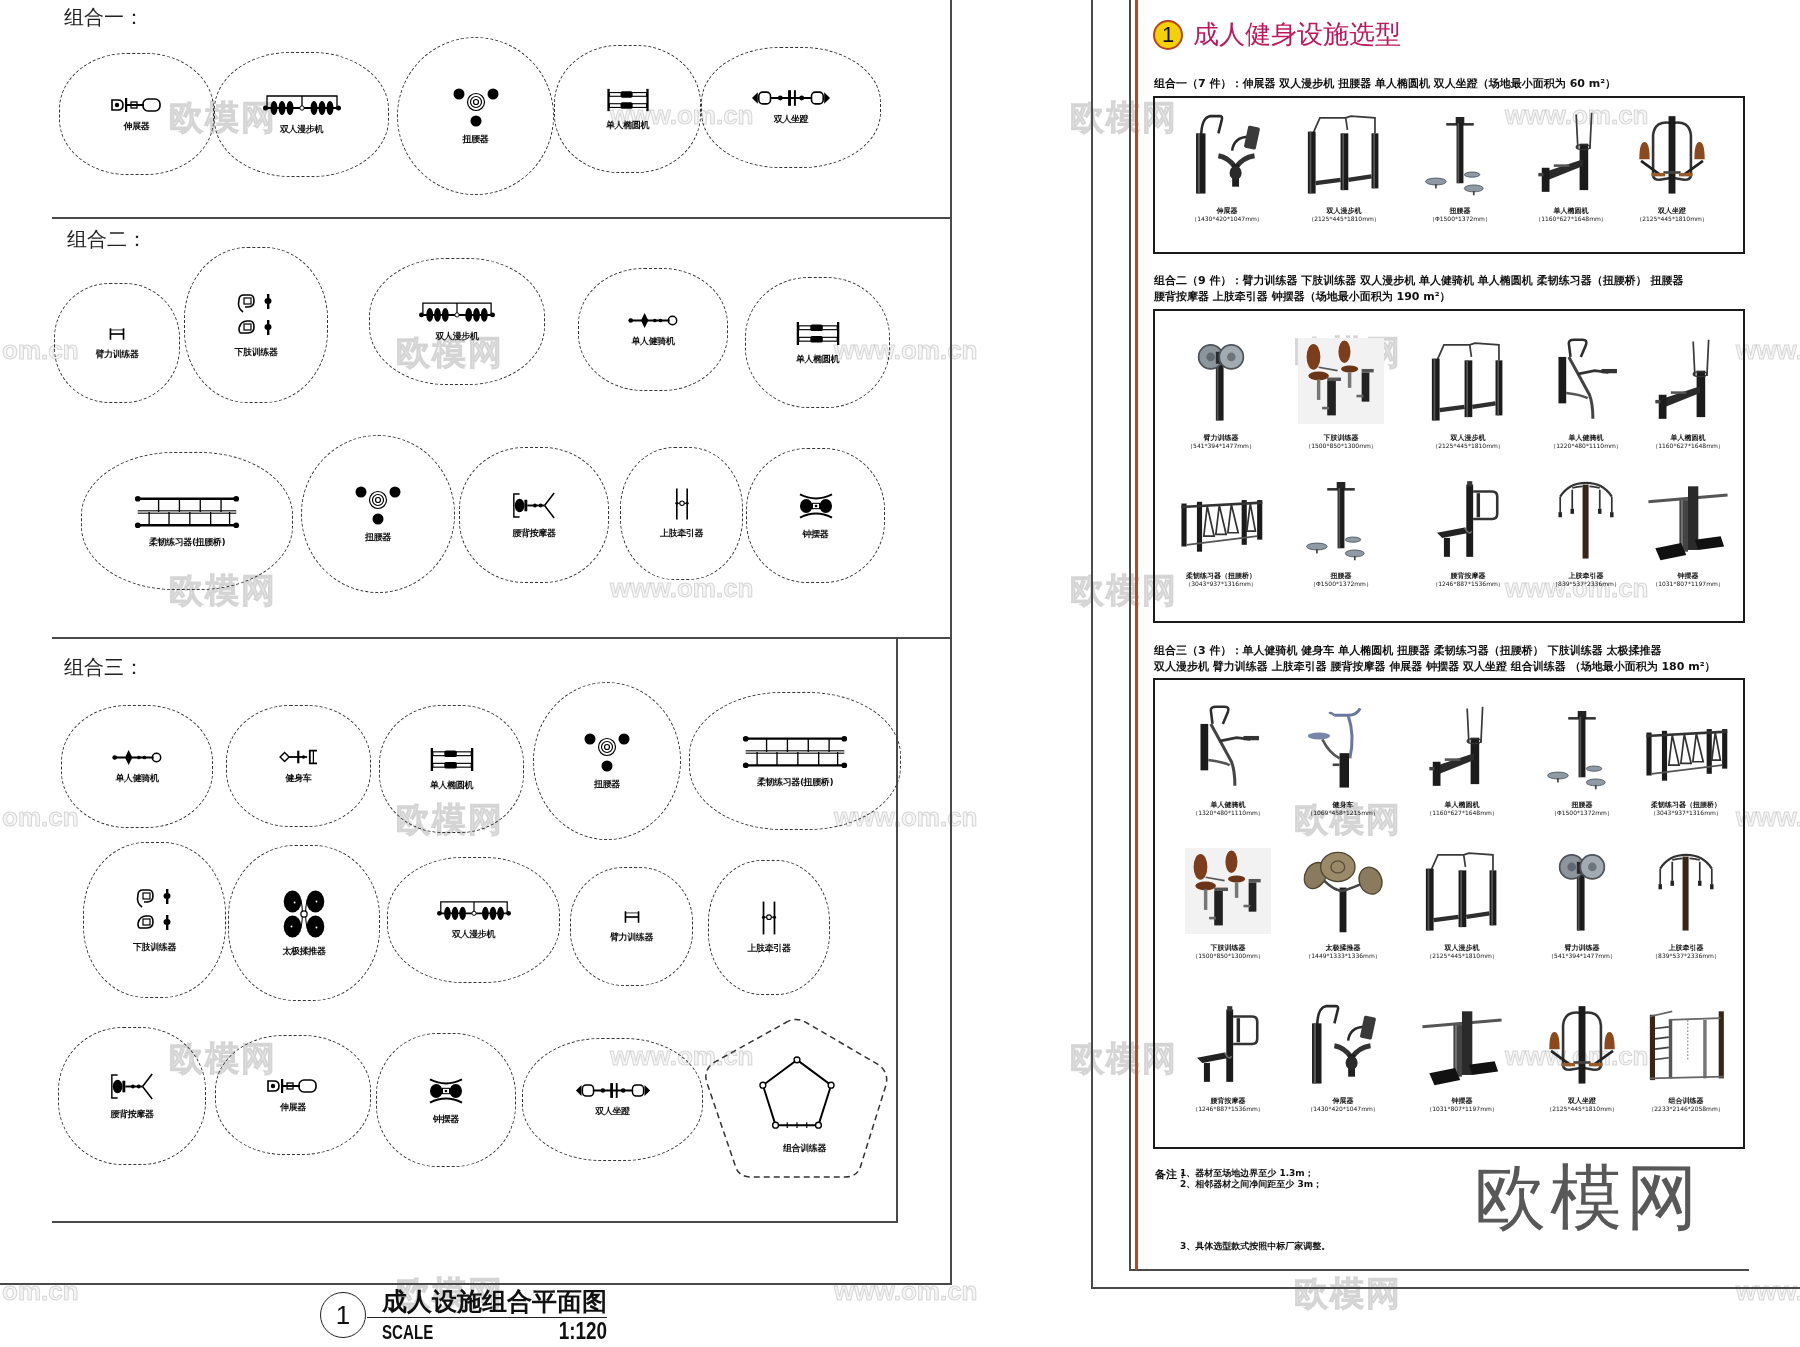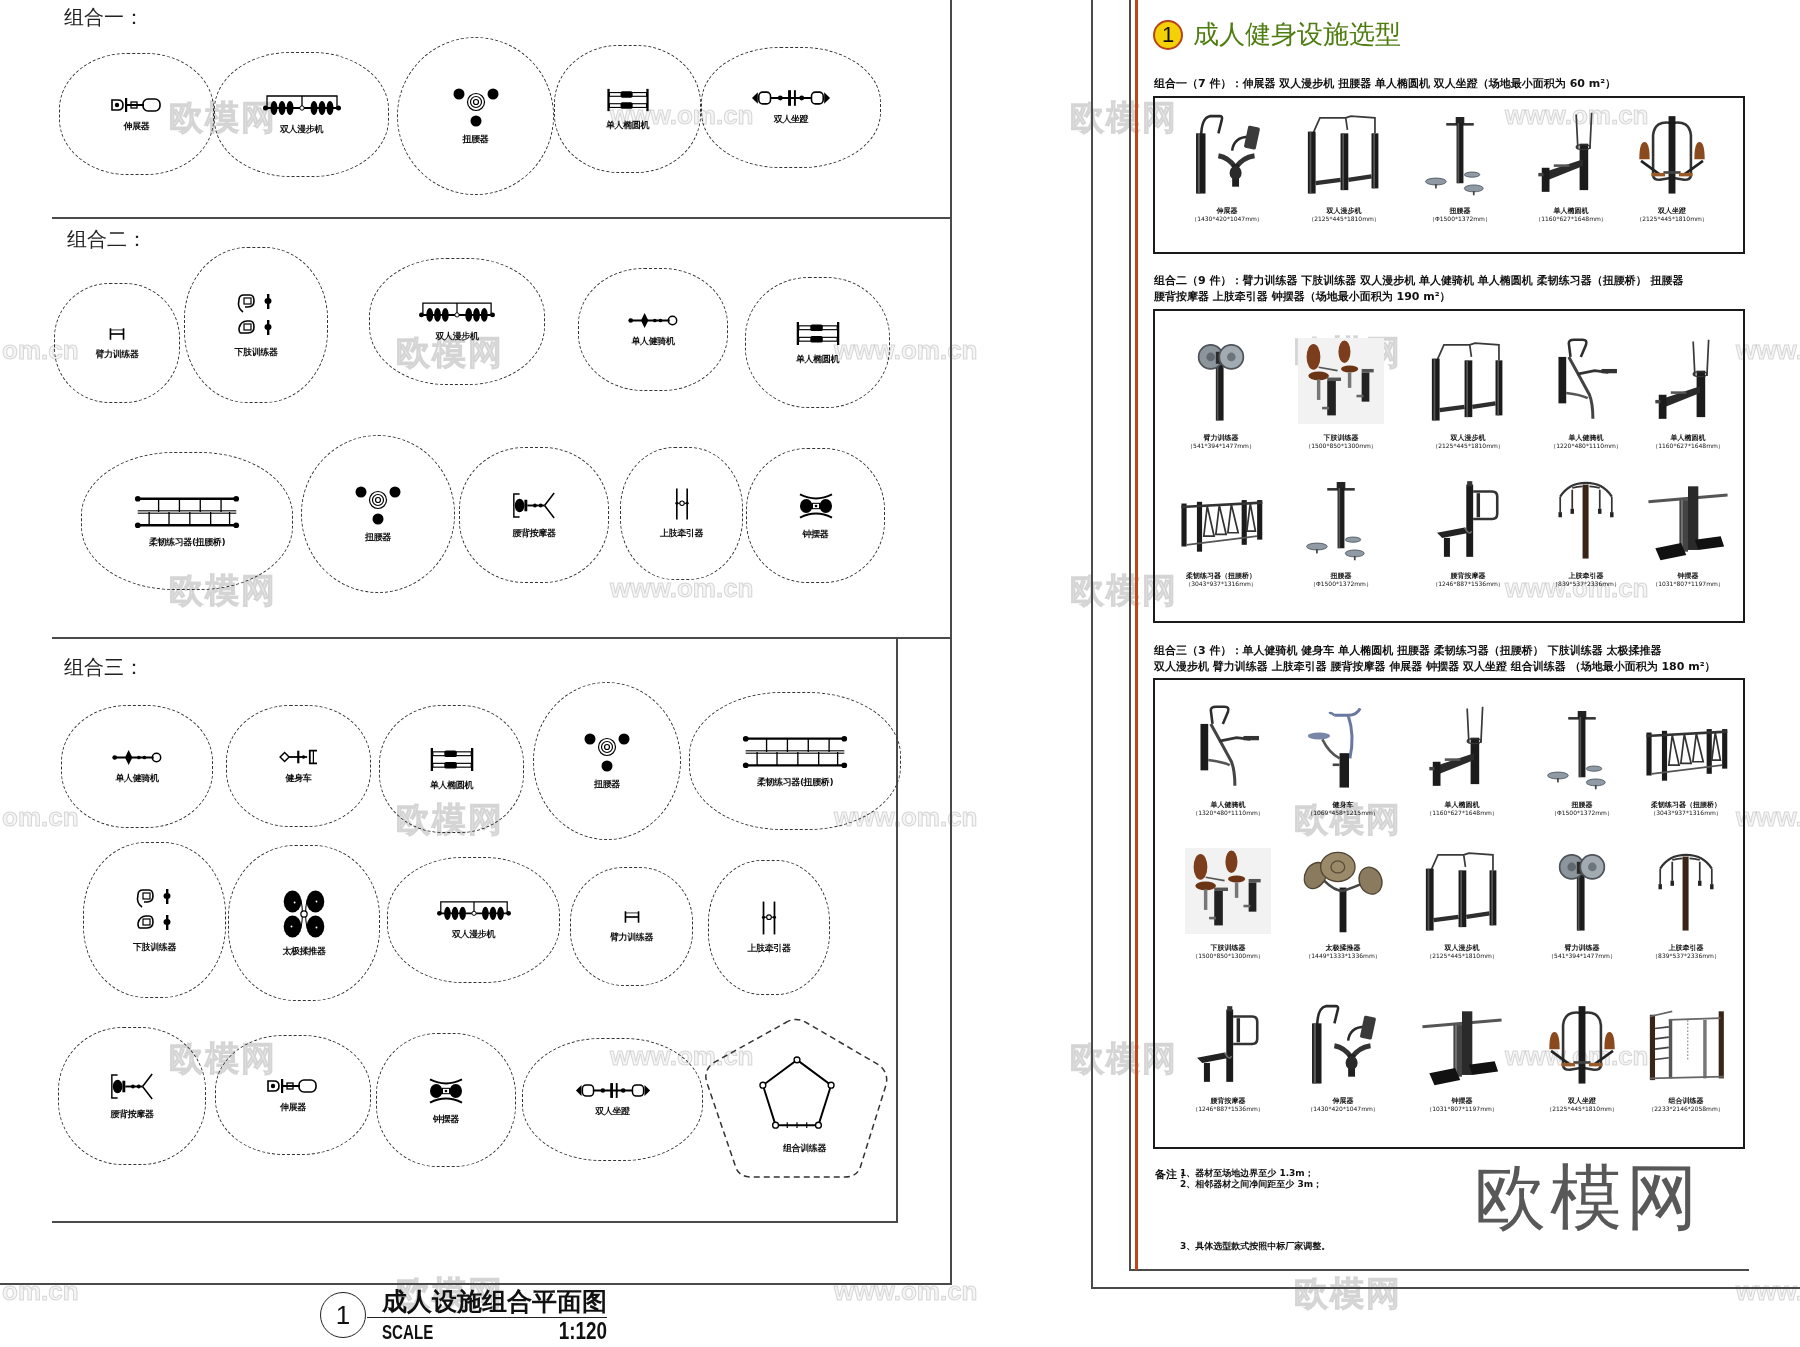--- a/index.html
+++ b/index.html
@@ -17,21 +17,21 @@
   .big-logo { position:absolute; left:1474px; top:1150px; font-size:72px; letter-spacing:4px; color:#585858; white-space:nowrap; }
   
   .tb-circle { position:absolute; left:320px; top:1292px; width:46px; height:46px; box-sizing:border-box; border:1.5px solid #222; border-radius:50%; display:flex; align-items:center; justify-content:center; font-family:"Liberation Sans", sans-serif; font-size:26px; }
   .tb-title { position:absolute; left:382px; top:1285px; font-size:25px; font-weight:bold; white-space:nowrap; }
   .tb-underline { position:absolute; left:367px; top:1317px; width:240px; border-top:1.5px solid #222; }
   .tb-scale { position:absolute; left:382px; top:1320px; font-family:"Liberation Sans", sans-serif; font-size:21px; font-weight:bold; transform:scaleX(0.72); transform-origin:left top; }
   .tb-scale-val { position:absolute; left:527px; width:80px; text-align:right; top:1318px; font-family:"Liberation Sans", sans-serif; font-size:23px; font-weight:bold; transform:scaleX(0.82); transform-origin:right top; }
   
   .accent-line { position:absolute; left:1135px; top:0; width:3px; height:1270px; background:#c0461c; }
   .hdr-badge { position:absolute; left:1153px; top:20px; width:30px; height:30px; box-sizing:border-box; border-radius:50%; border:2px solid #b8421b; background:#f3d106; display:flex; align-items:center; justify-content:center; font-family:"Liberation Sans", sans-serif; font-size:22px; line-height:1; color:#111; }
-  .hdr-title { position:absolute; left:1193px; top:17px; font-size:26px; white-space:nowrap; color:#4d7c0f; }
+  .hdr-title { position:absolute; left:1193px; top:17px; font-size:26px; white-space:nowrap; color:#be185d; }
   .caption { position:absolute; left:1154px; font-size:11px; font-weight:bold; white-space:nowrap; color:#111; }
   .gbox { position:absolute; left:1153px; width:592px; box-sizing:border-box; border:2px solid #1a1a1a; }
   .pcell { position:absolute; width:120px; display:flex; flex-direction:column; align-items:center; }
   .pimg { display:block; margin-bottom:10px; }
   .pname { font-size:7px; font-weight:bold; line-height:8px; white-space:nowrap; color:#111; }
   .psize { font-size:6px; line-height:8px; white-space:nowrap; color:#111; }
   .notes-label { position:absolute; left:1155px; top:1167px; font-size:11px; font-weight:bold; }
   .note-line { position:absolute; left:1180px; font-size:9px; font-weight:bold; white-space:nowrap; }
 </style>
 </head>

